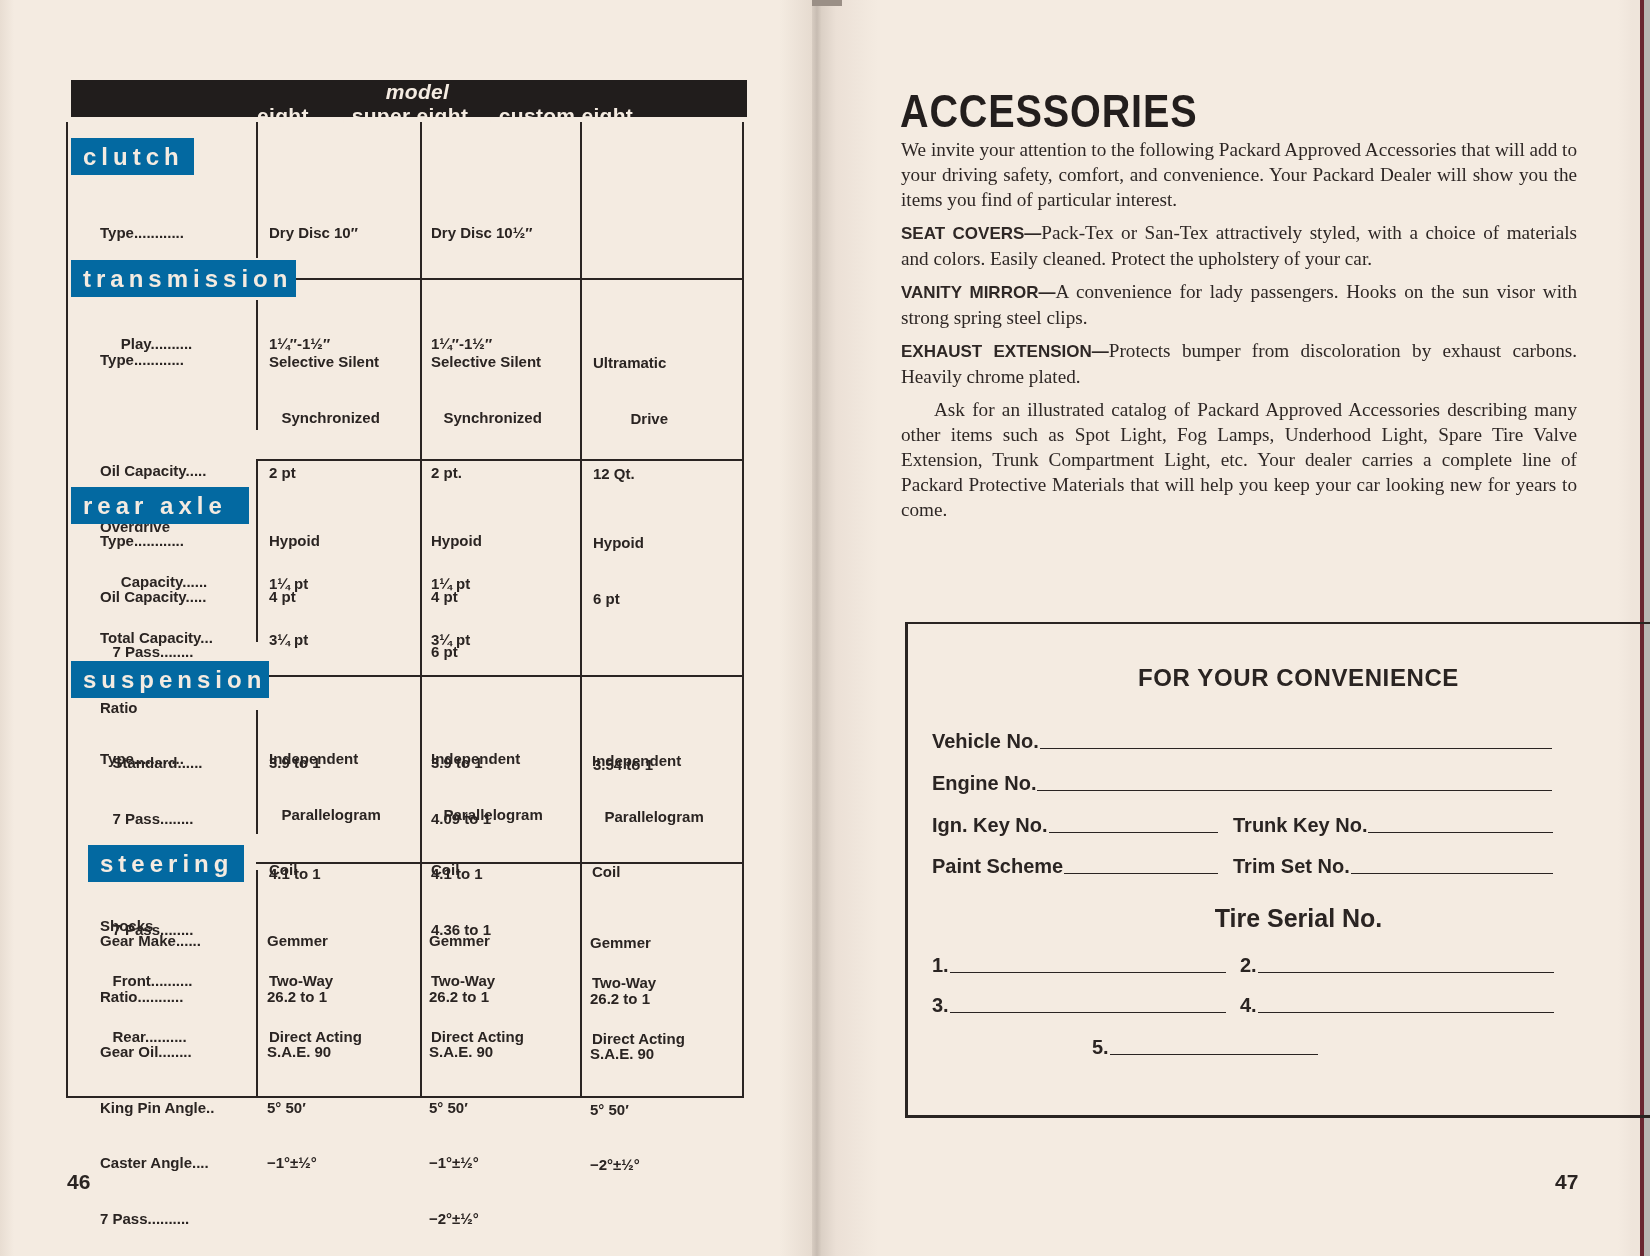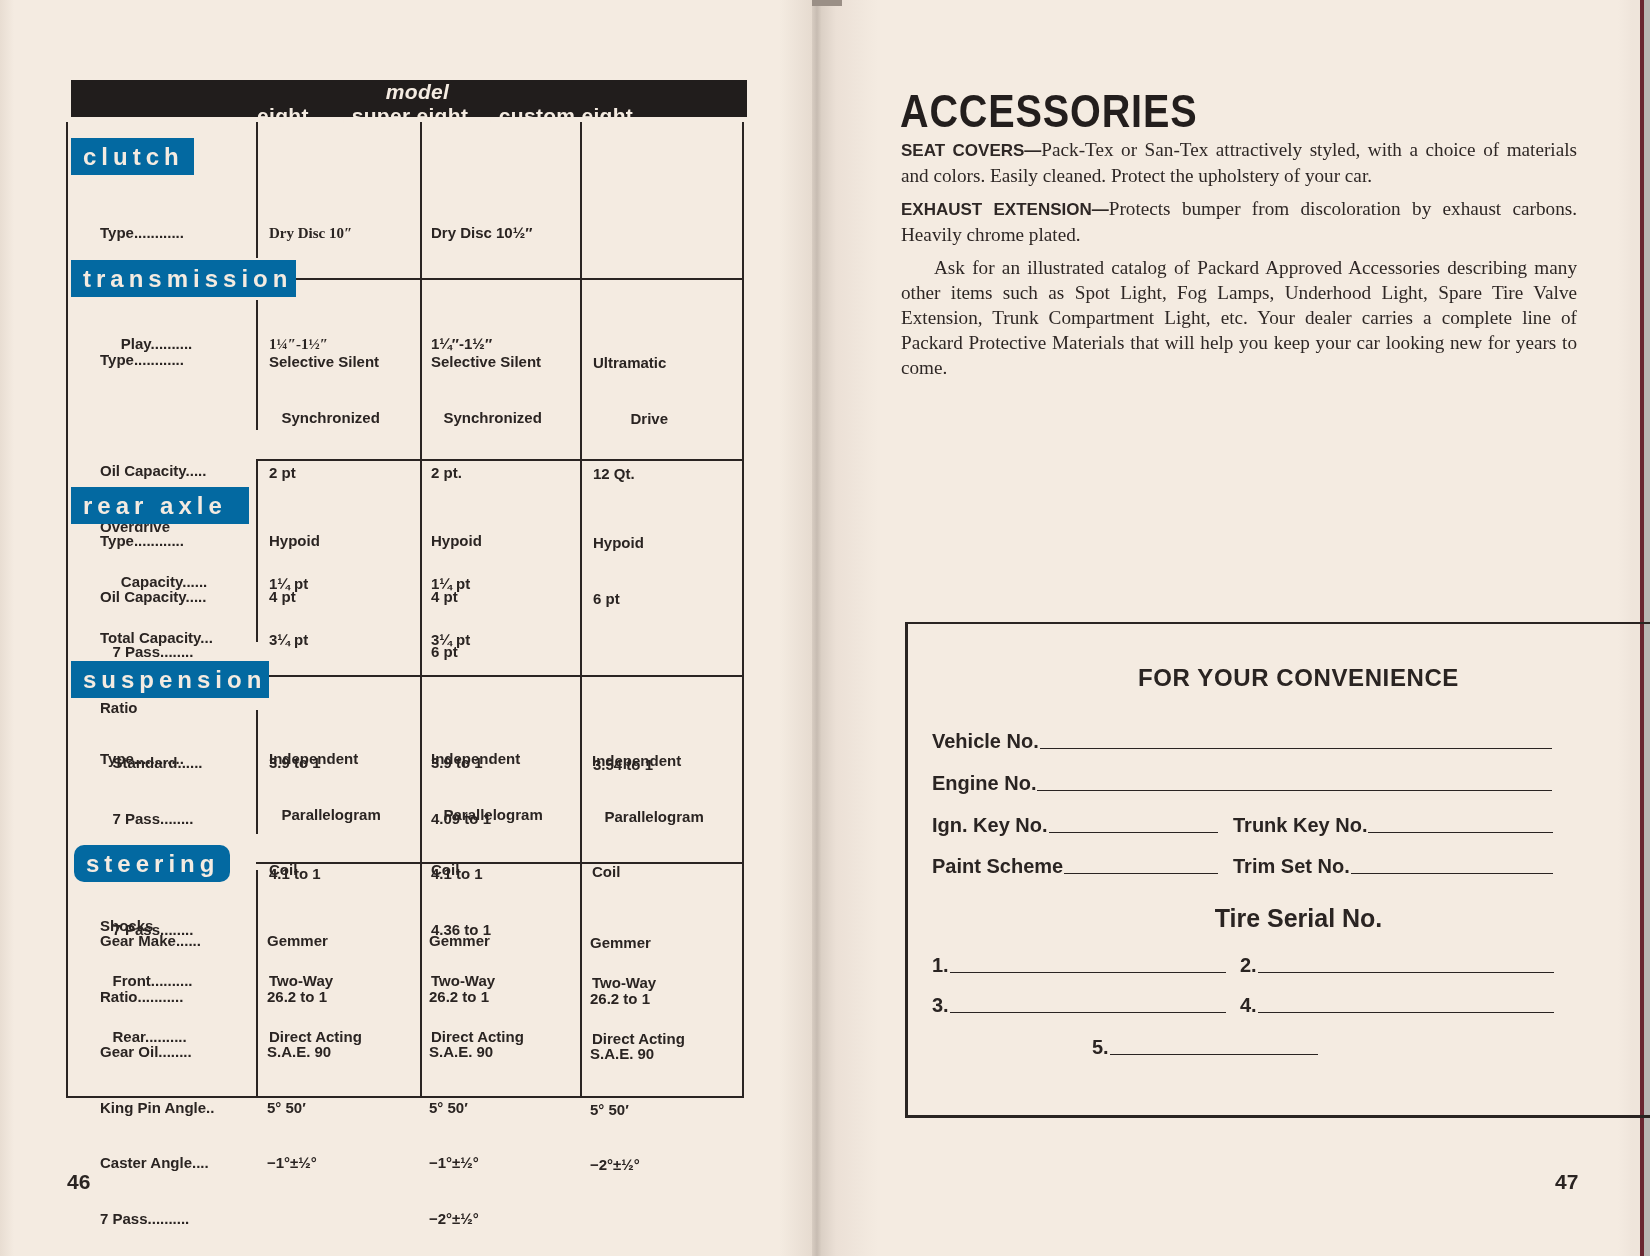--- a/index.html
+++ b/index.html
@@ -60,21 +60,21 @@
 <div class="hline" style="left:256px;top:459px;width:486px;"></div>
 <div class="hline" style="left:268px;top:675px;width:474px;"></div>
 <div class="hline" style="left:256px;top:862px;width:486px;"></div>
 
 <div class="sec-label" style="left:71px;top:138px;width:123px;">clutch</div>
 <div class="lbl-col" style="top:187px;">
   <div class="row">Type............</div>
   <div class="row">Clutch Pedal Free</div>
   <div class="row">     Play..........</div>
 </div>
-<div class="val-col" style="left:269px;top:187px;font-family:Liberation Serif, serif;">
+<div class="val-col" style="left:269px;top:187px;">
   <div class="row">Dry Disc 10″</div>
   <div class="row"></div>
   <div class="row">1¼″-1½″</div>
 </div>
 <div class="val-col" style="left:431px;top:187px;">
   <div class="row">Dry Disc 10½″</div>
   <div class="row"></div>
   <div class="row">1¼″-1½″</div>
 </div>
 
@@ -175,21 +175,21 @@
 </div>
 <div class="val-col" style="left:592px;top:715px;">
   <div class="row">Independent</div>
   <div class="row">   Parallelogram</div>
   <div class="row">Coil</div>
   <div class="row"></div>
   <div class="row">Two-Way</div>
   <div class="row">Direct Acting</div>
 </div>
 
-<div class="sec-label" style="left:74px;top:845px;width:156px;border-radius:10px;">steering</div>
+<div class="sec-label" style="left:88px;top:845px;width:156px;">steering</div>
 <div class="lbl-col" style="top:895px;">
   <div class="row">Gear Make......</div>
   <div class="row">Ratio...........</div>
   <div class="row">Gear Oil........</div>
   <div class="row">King Pin Angle..</div>
   <div class="row">Caster Angle....</div>
   <div class="row">7 Pass..........</div>
   
   
   
@@ -230,21 +230,23 @@
   
   
   
 </div>
 
 <div class="pnum" style="left:67px;top:1170px;">46</div>
 
 <div class="acc-title">ACCESSORIES</div>
 
 <div class="acc-body" style="top:137px;">
+  <p>We invite your attention to the following Packard Approved Accessories that will add to your driving safety, comfort, and convenience. Your Packard Dealer will show you the items you find of particular interest.</p>
   <p><span class="hd">SEAT COVERS—</span><span>Pack-Tex or San-Tex attractively styled, with a choice of materials and colors. Easily cleaned. Protect the upholstery of your car.</span></p>
+  <p><span class="hd">VANITY MIRROR—</span><span>A convenience for lady passengers. Hooks on the sun visor with strong spring steel clips.</span></p>
   <p><span class="hd">EXHAUST EXTENSION—</span><span>Protects bumper from discoloration by exhaust carbons. Heavily chrome plated.</span></p>
   <p class="indent">Ask for an illustrated catalog of Packard Approved Accessories describing many other items such as Spot Light, Fog Lamps, Underhood Light, Spare Tire Valve Extension, Trunk Compartment Light, etc. Your dealer carries a complete line of Packard Protective Materials that will help you keep your car looking new for years to come.</p>
 </div>
 
 <div class="box">
   <div class="box-title">FOR YOUR CONVENIENCE</div>
 
   <div class="field" style="left:24px;top:106px;width:620px;">
     <span>Vehicle No.</span>
       <span class="uline"></span>

